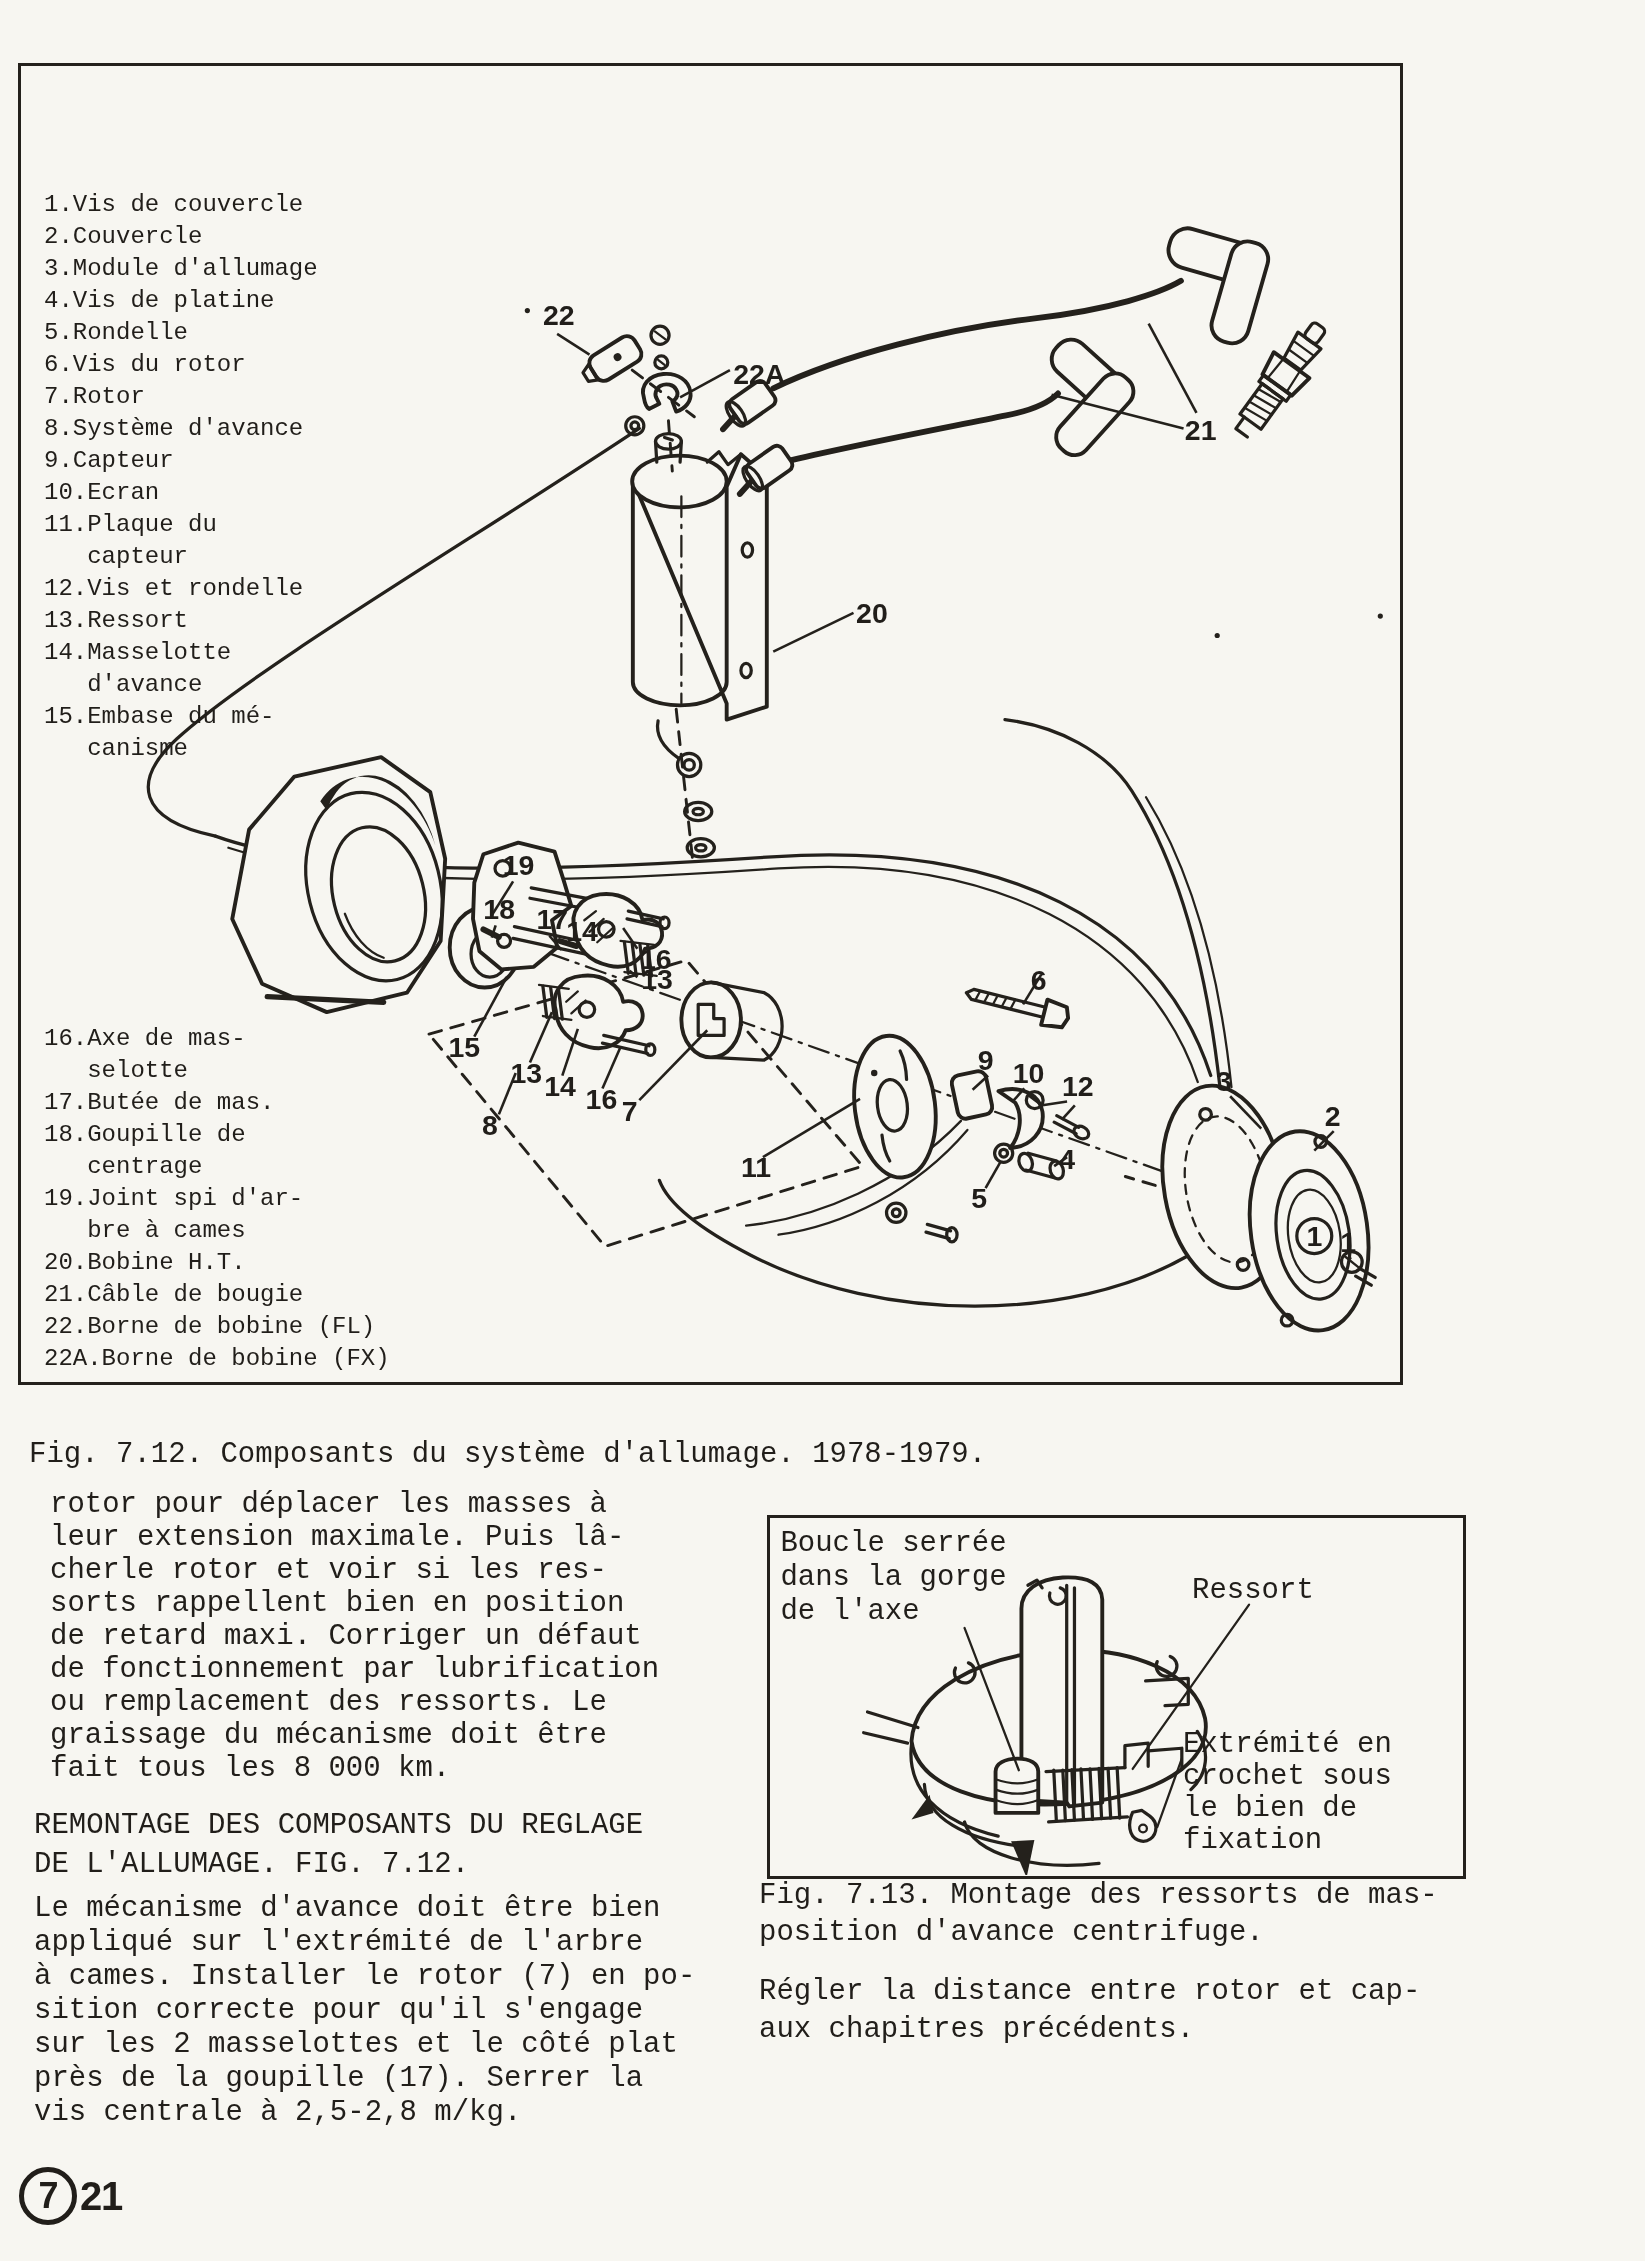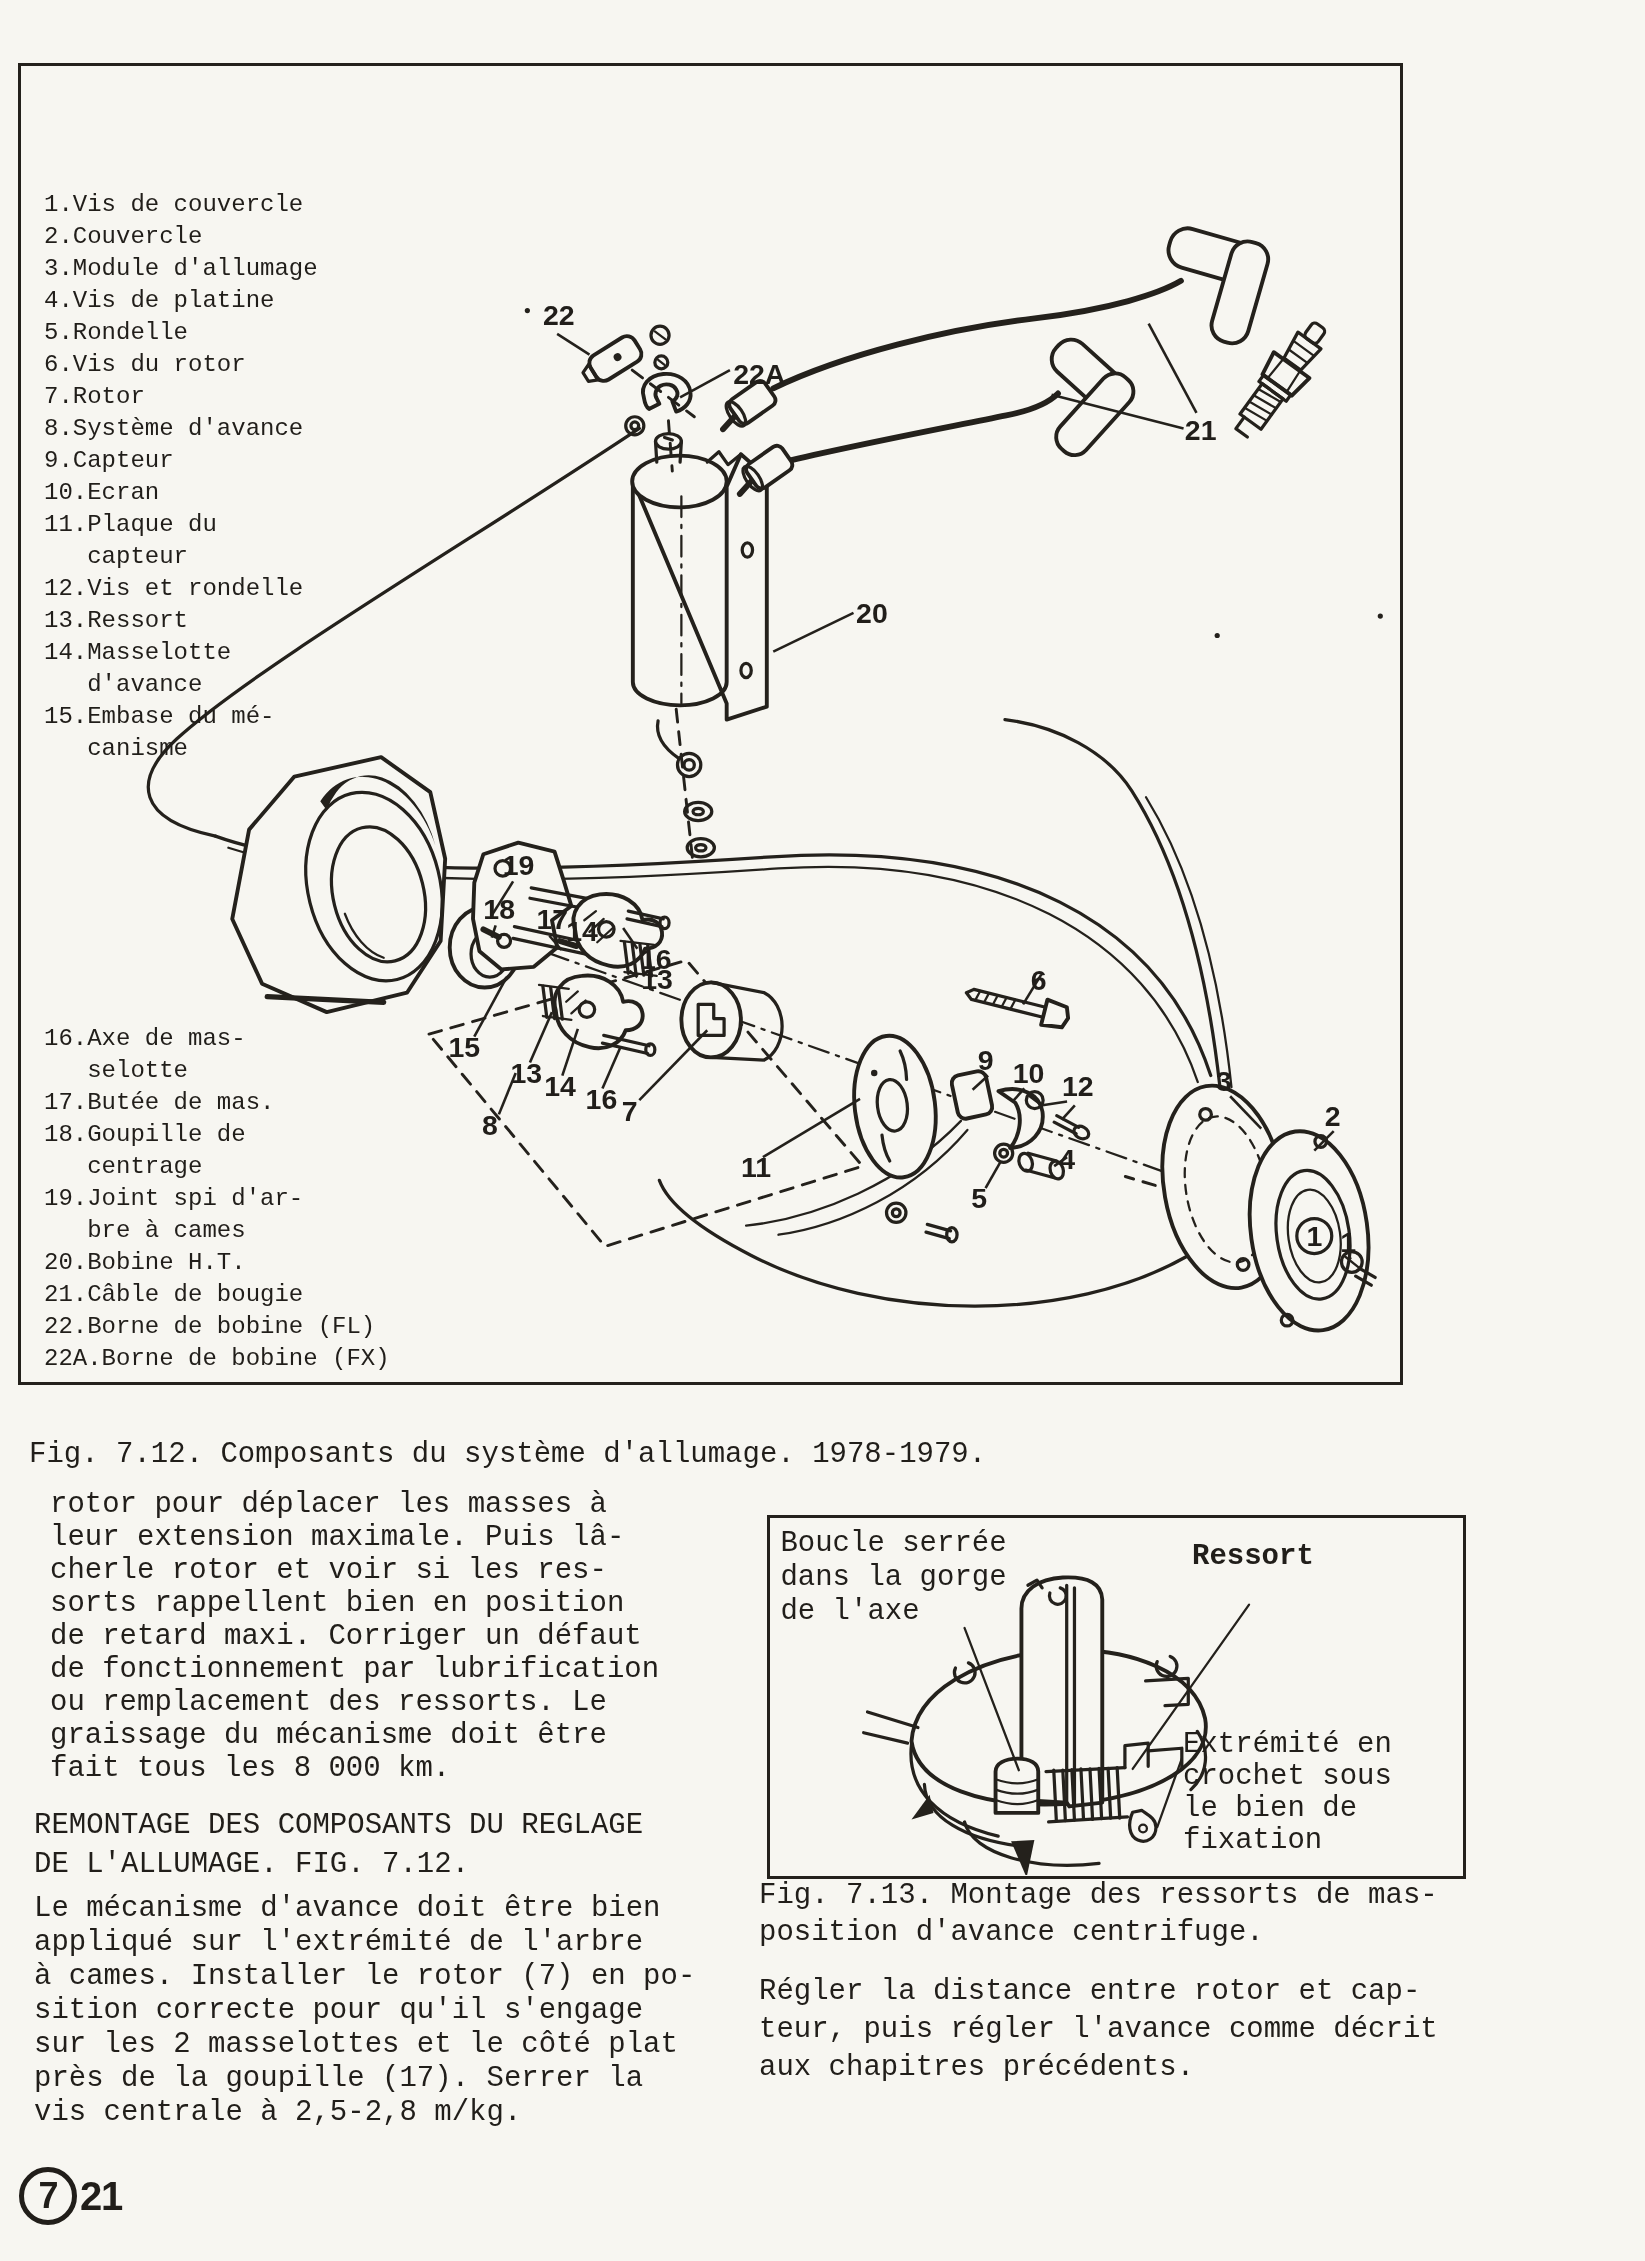--- a/index.html
+++ b/index.html
@@ -21,21 +21,21 @@
   .para1{left:50px;top:1488px;line-height:33px;}
   .heading{position:absolute;left:34px;top:1806px;font-size:29px;line-height:39px;white-space:pre;}
   .para2{left:34px;top:1892px;line-height:34px;}
   .f713{
     position:absolute;left:767px;top:1499px;width:699px;height:364px;
     border:3.2px solid #24211c;box-sizing:border-box;margin-top:16px;
   }
   .f713 svg{position:absolute;left:0;top:0;width:693px;height:357px;}
   .f13label{position:absolute;font-size:29px;line-height:34px;white-space:pre;}
   .lab-boucle{left:10.4px;top:9px;}
-  .lab-ressort{left:422px;top:22px;font-weight:bold;}
+  .lab-ressort{left:422px;top:56px;}
   .lab-extremite{left:413px;top:211px;line-height:32px;}
   .caption713{position:absolute;left:759px;top:1877px;font-size:29px;line-height:37px;white-space:pre;}
   .para3{left:759px;top:1973px;line-height:38px;}
   .pagemark{position:absolute;left:19.4px;top:2167px;display:flex;align-items:center;}
   .circ7{
     width:48px;height:48px;border:5.8px solid #211e1a;border-radius:50%;
     display:flex;align-items:center;justify-content:center;
     font-family:"Liberation Sans",sans-serif;font-weight:bold;font-size:36px;
   }
   .pnum{
@@ -374,21 +374,21 @@
       <path class="st thin" d="M 300,170 L 384,390"></path>
       <path class="st thin" d="M 740,134 L 560,388"></path>
       <path class="st thin" d="M 636,372 L 598,478"></path>
     </svg>
     <div class="f13label lab-boucle"><div class="tline">Boucle serrée</div><div class="tline">dans la gorge</div><div class="tline">de l'axe</div></div>
     <div class="f13label lab-ressort">Ressort</div>
     <div class="f13label lab-extremite"><div class="tline">Extrémité en</div><div class="tline">crochet sous</div><div class="tline">le bien de</div><div class="tline">fixation</div></div>
   </div>
 
   <div class="caption713"><div class="tline">Fig. 7.13. Montage des ressorts de mas-</div><div class="tline">position d'avance centrifuge.</div></div>
-  <div class="para para3"><div class="tline">Régler la distance entre rotor et cap-</div><div class="tline">teur, puis régler l'avance comme décrit</div><div class="tline">aux chapitres précédents.</div></div>
+  <div class="para para3"><div class="tline">Régler la distance entre rotor et cap-</div><div class="tline">aux chapitres précédents.</div></div>
 
   <div class="pagemark">
     <span class="circ7">7</span>
       <span class="pnum">21</span>
   </div>
 
 </div>
 
 
 </body></html>

